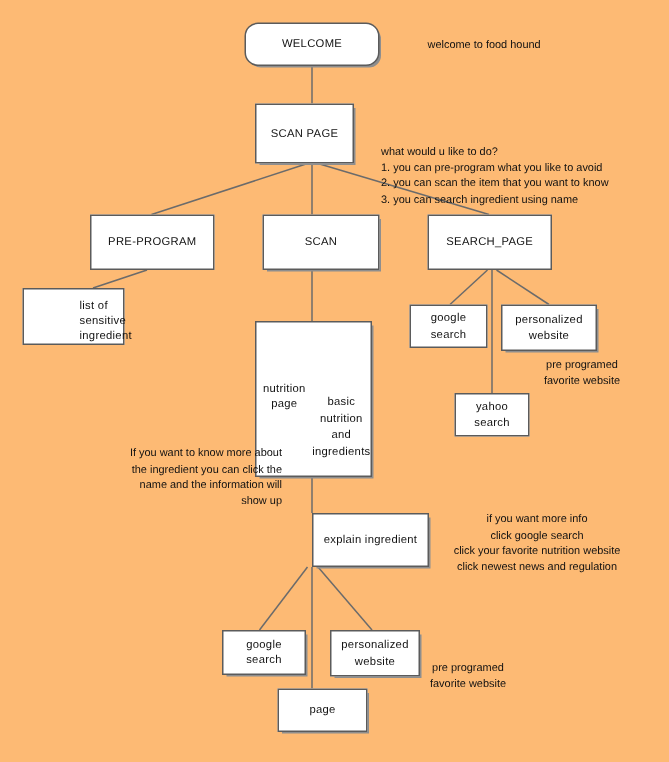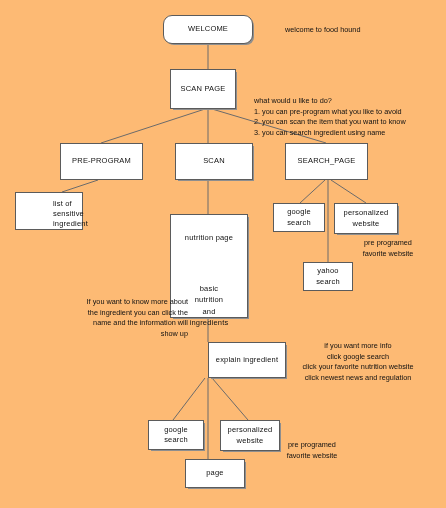--- a/index.html
+++ b/index.html
@@ -66,21 +66,21 @@
     white-space: pre-line;
     z-index: 3;
   }
   .note.left {
     text-align: left;
   }
   .note.center {
     text-align: center;
   }
   .nutrition {
-    flex-direction: column;
+    flex-direction: row;
     justify-content: flex-start;
     padding-top: 18px;
   }
   .nutrition .lbl-main {
     font-size: 7.5px;
     margin-bottom: 22px;
   }
   .nutrition .lbl-sub {
     font-size: 7.5px;
     white-space: pre-line;

